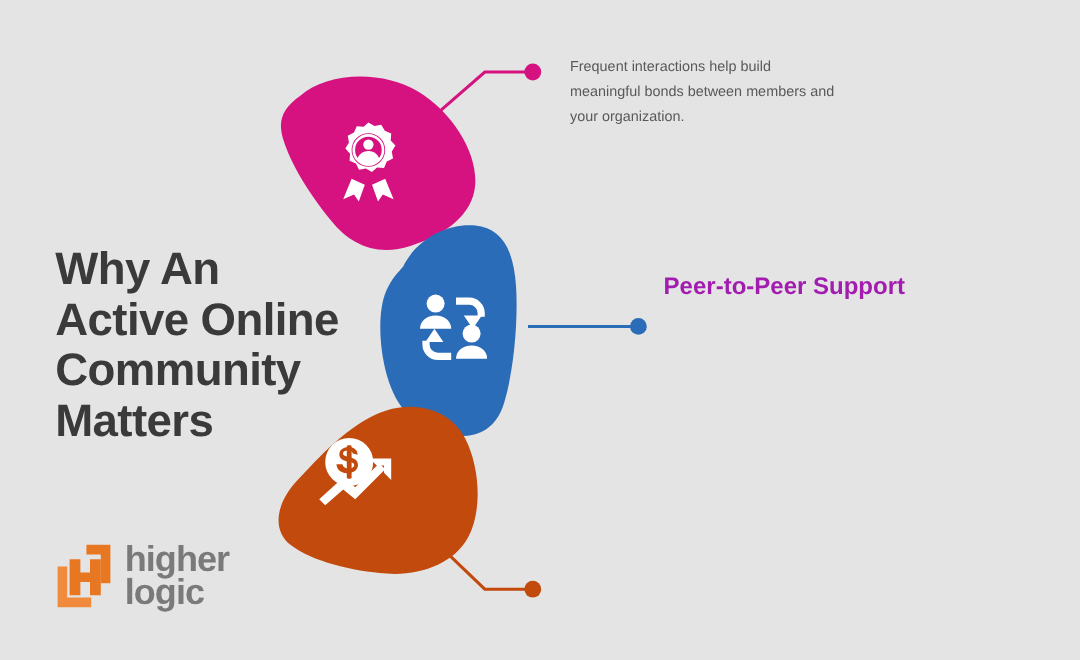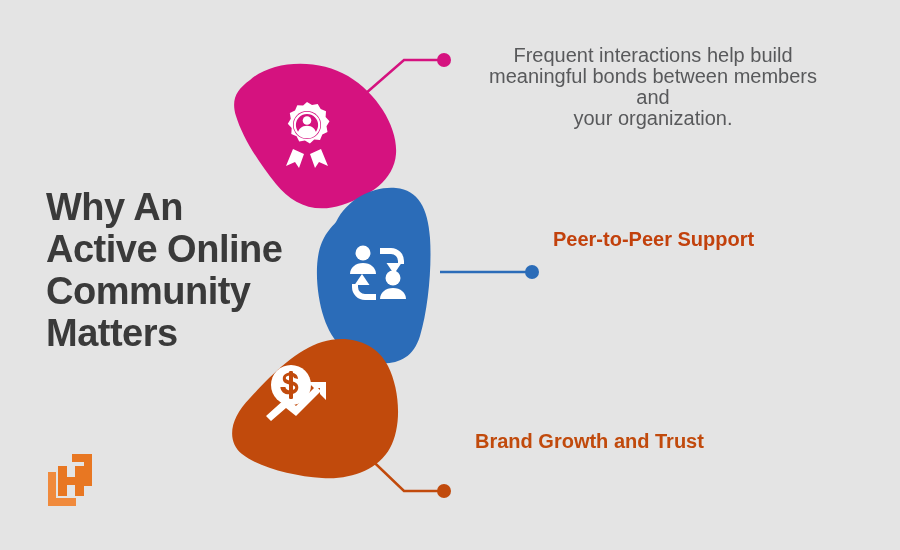--- a/index.html
+++ b/index.html
@@ -14,21 +14,21 @@
     width: 900px;
     height: 550px;
     background: #e4e4e4;
     overflow: hidden;
   }
 
   
   #headline {
     position: absolute;
     left: 46px;
-    top: 186px;
+    top: 204px;
     width: 270px;
     font-size: 38px;
     line-height: 42px;
     font-weight: bold;
     color: #3a3a3a;
     letter-spacing: -0.5px;
     white-space: pre-line;
   }
 
   
@@ -85,54 +85,55 @@
     position: absolute;
   }
   .item-heading {
     font-size: 20px;
     line-height: 25px;
     font-weight: bold;
     margin: 0 0 8px 0;
     white-space: pre-line;
   }
   .item-body {
-    font-size: 20px;
+    font-size: 12px;
     line-height: 21px;
     color: #58595b;
     margin: 0;
     white-space: pre-line;
-    text-align: center;
   }
 
   #item-loyalty { left: 475px; top: 45px;  width: 356px; }
   #item-peer    { left: 553px; top: 227px; width: 300px; }
   #item-brand   { left: 475px; top: 429px; width: 368px; }
 
   #item-loyalty .item-heading { color: #d5127f; }
-  #item-peer    .item-heading { color: #c2410c; }
+  #item-peer    .item-heading { color: #a21caf; }
   #item-brand   .item-heading { color: #c14a0c; }
 </style>
 </head>
 <body>
 
 <div id="infographic">
 
   <div id="headline">Why An
 Active Online
 Community
 Matters</div>
 
   <div id="logo">
     <svg id="logo-mark" viewBox="0 0 48 56">
 
       <path d="M26 2 H46 V34 H38 V10 H26 Z" fill="#e87722"></path>
       <path d="M2 20 H10 V46 H30 V54 H2 Z" fill="#f08a3c"></path>
 
       <path d="M12 14 H21 V25 H29 V14 H38 V44 H29 V33 H21 V44 H12 Z" fill="#e87722"></path>
     </svg>
+    <div id="logo-word">higher
+logic</div>
   </div>
 
   <svg id="connectors" viewBox="0 0 900 550">
 
     <g>
       <path d="M357 101 L404 60 L440 60" fill="none" stroke="#d5127f" stroke-width="2.5"></path>
       <circle cx="444" cy="60" r="7" fill="#d5127f"></circle>
     </g>
 
     <g>
@@ -235,16 +236,15 @@
     <p class="item-body">Frequent interactions help build
 meaningful bonds between members and
 your organization.</p>
   </div>
 
   <div class="item" id="item-peer">
     <p class="item-heading">Peer-to-Peer Support</p>
   </div>
 
   <div class="item" id="item-brand">
-    <p class="item-heading">Brand Growth and Trust</p>
   </div>
 
 </div>
 
 </body></html>

